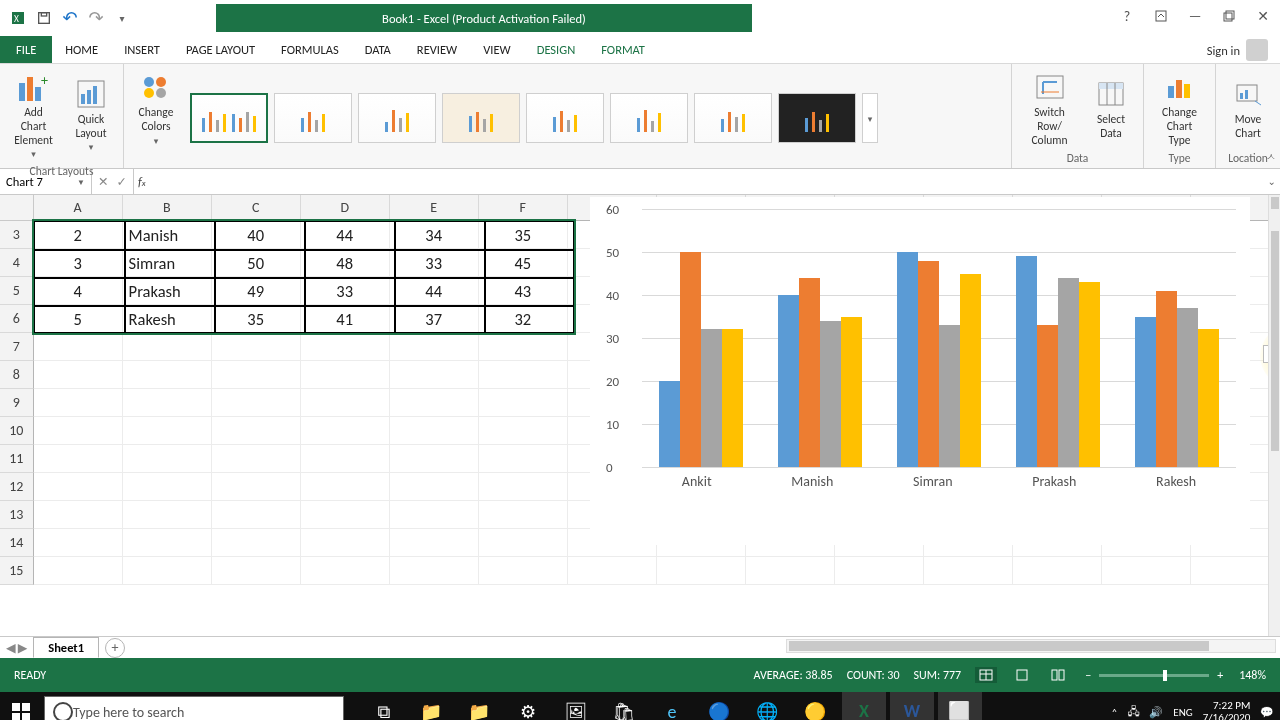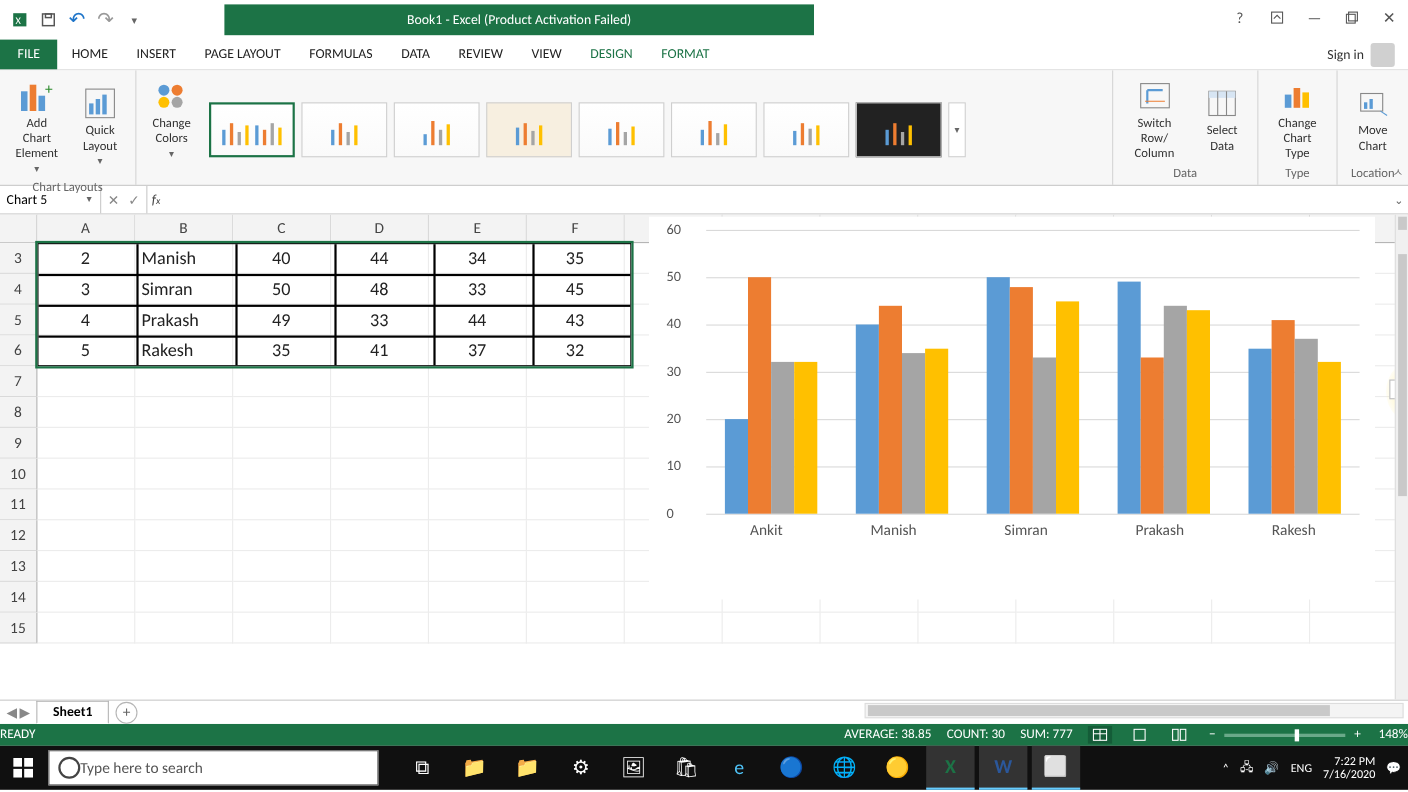--- a/index.html
+++ b/index.html
@@ -3,21 +3,21 @@
 <meta charset="utf-8">
 <style>
 * { margin: 0; padding: 0; box-sizing: border-box; font-family: "Segoe UI", Calibri, sans-serif; }
 body { width:1280px; height:720px; overflow:hidden; background:#fff; position:relative; }
 
 
 .titlebar { height:36px; background:#fff; display:flex; align-items:center; position:relative; }
 .tb-left { display:flex; align-items:center; gap:2px; padding-left:6px; }
 .tb-sq { width:24px; height:24px; display:flex; align-items:center; justify-content:center; color:#444; }
 .tb-sq svg { width:16px; height:16px; }
-.tb-filename-wrap { position:absolute; left:204px; top:4px; height:28px; width:536px; background:#1c7346; display:flex; align-items:center; justify-content:center; color:#fff; font-size:12.5px; }
+.tb-filename-wrap { position:absolute; left:216px; top:4px; height:28px; width:536px; background:#1c7346; display:flex; align-items:center; justify-content:center; color:#fff; font-size:12.5px; }
 .tb-chart-tools { position:absolute; left:752px; top:0; height:36px; width:136px; display:flex; align-items:center; justify-content:center; font-size:12.5px; letter-spacing:1px; color:#1c7346; border-top:4px solid #1c7346;}
 .tb-right { position:absolute; right:2px; top:4px; display:flex; gap:4px; }
 .tb-right .wbtn { width:30px; height:24px; display:flex; align-items:center; justify-content:center; color:#555; font-size:14px; }
 .tb-right .wbtn svg{width:12px;height:12px;}
 
 
 .menutabs { height:28px; display:flex; align-items:center; font-size:12.5px; color:#222; position:relative; border-bottom:1px solid #d9d9d9; }
 .menutabs .file { background:#1c7346; color:#fff; padding:0 16px; height:100%; display:flex; align-items:center; }
 .menutabs .tab { padding:0 13px; height:100%; display:flex; align-items:center; cursor:pointer; }
 .menutabs .tab.ctx { color:#1c7346; }
@@ -85,21 +85,21 @@
 
 
 .sheettabs{height:22px;border-top:1px solid #c9c9c9;display:flex;align-items:center;font-size:12.5px;position:relative;background:#fff;}
 .sheettabs .nav{display:flex;gap:2px;padding:0 6px;color:#888;}
 .sheettabs .tab{padding:2px 14px;border:1px solid #b5b5b5;border-bottom-color:#fff;background:#fff;font-weight:600;}
 .sheettabs .add{width:20px;height:20px;border:1px solid #b5b5b5;border-radius:50%;display:flex;align-items:center;justify-content:center;margin-left:6px;color:#666;font-size:14px;}
 .hscroll{position:absolute;right:4px;left:786px;top:2px;height:14px;border:1px solid #ddd;background:#f4f4f4;}
 .hscroll .thumb{position:absolute;left:2px;top:1px;height:10px;width:420px;background:#c9c9c9;}
 
 
-.status{height:20px;background:#1c7346;color:#fff;display:flex;align-items:center;font-size:12px;padding:0 0;gap:20px;}
+.status{height:34px;background:#1c7346;color:#fff;display:flex;align-items:center;font-size:12px;padding:0 14px;gap:20px;}
 .status .right{margin-left:auto;display:flex;align-items:center;gap:14px;}
 .status .vbtn{width:22px;height:16px;display:flex;align-items:center;justify-content:center;}
 .status .vbtn.active{background:#145c38;}
 .zoom{display:flex;align-items:center;gap:6px;}
 .zoom .track{width:110px;height:3px;background:#6aa989;position:relative;}
 .zoom .track .knob{position:absolute;top:-4px;left:64px;width:4px;height:11px;background:#fff;}
 .zoom .end{width:10px;text-align:center;}
 
 
 .taskbar{height:40px;background:#101010;display:flex;align-items:center;color:#fff;}
@@ -384,21 +384,21 @@
 Chart</span>
         </div>
       </div>
     <div class="lbl"><span>Location</span></div>
   </div>
   <span class="collapse">ㅅ</span>
 </div>
 
 <div class="fbar">
   <div class="namebox">
-      <span>Chart 5</span>
+      <span>Chart 7</span>
       <span class="dd2">▼</span>
     </div>
   <div class="fx-btns">
     <span>✕</span>
     <span>✓</span>
   </div>
   <span class="fx-lbl">f<span style="font-size:9px">x</span></span>
   <div style="flex:1;height:100%"></div>
   <span class="expand">⌄</span>
 </div>

